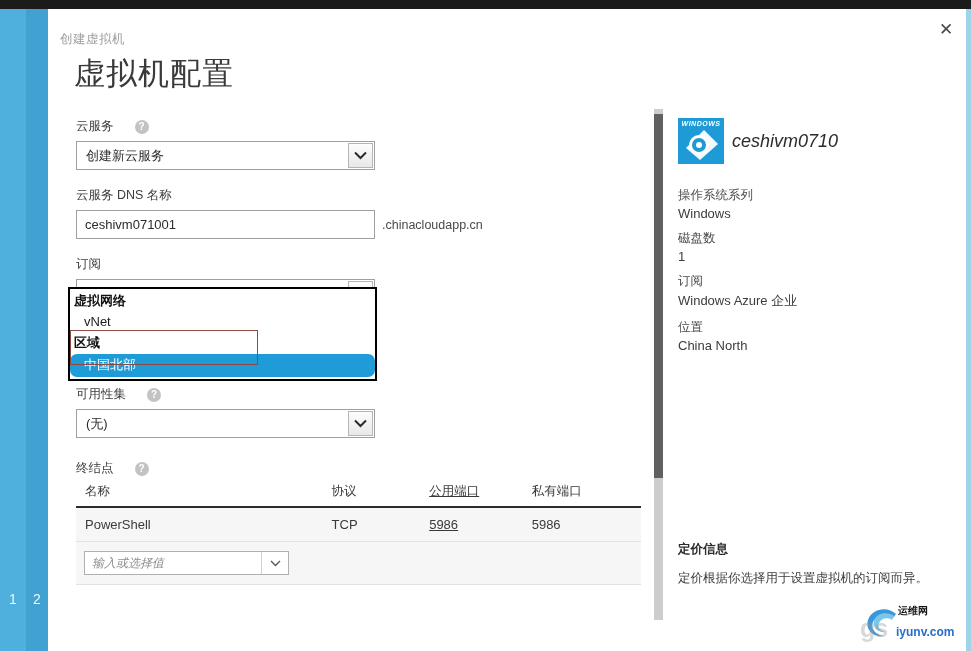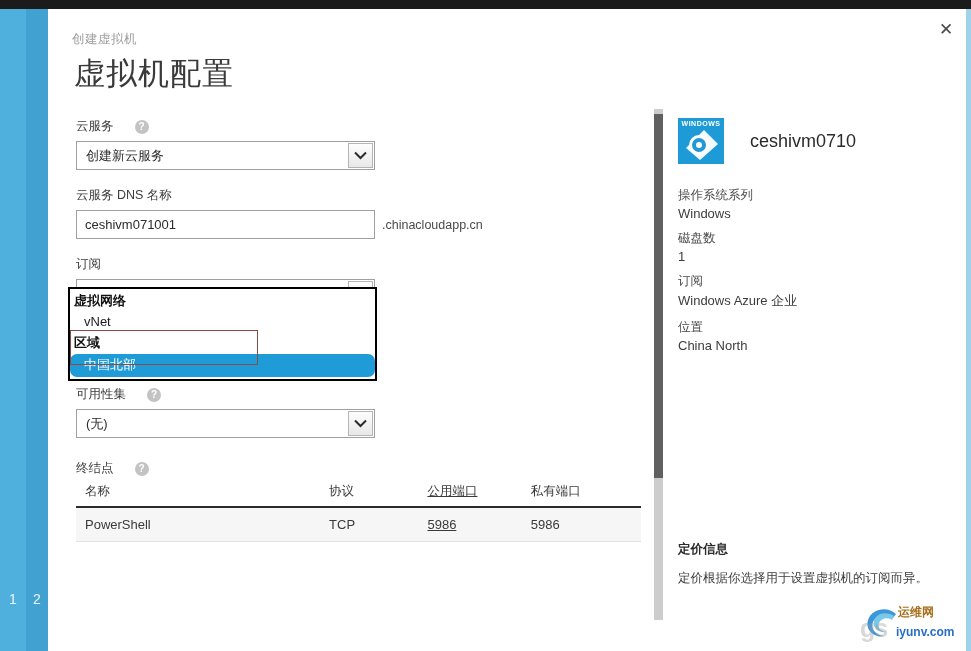--- a/index.html
+++ b/index.html
@@ -60,21 +60,21 @@
     font-size: 17px;
     font-weight: bold;
     color: #4a4a4a;
     cursor: pointer;
     user-select: none;
   }
 
   
   #kicker {
     position: absolute;
-    left: 72px; top: 31px;
+    left: 60px; top: 31px;
     font-size: 12.5px;
     color: #9d9d9d;
     letter-spacing: 0.5px;
   }
   #page-title {
     position: absolute;
     left: 74px; top: 53px;
     font-size: 31px;
     font-weight: 300;
     color: #3a3a3a;
@@ -265,21 +265,21 @@
     background: #606060;
     cursor: pointer;
   }
 
   
   #summary {
     position: absolute;
     left: 678px; top: 118px;
     width: 265px;
   }
-  #vm-header { display: flex; align-items: center; gap: 26px; }
+  #vm-header { display: flex; align-items: center; gap: 8px; font-style: italic; }
   #vm-icon {
     width: 46px; height: 46px;
     background: #1e9ad6;
     position: relative;
     flex: none;
     overflow: hidden;
   }
   #vm-icon .win-word {
     position: absolute;
     left: 0; top: 2px;
@@ -355,23 +355,23 @@
     position: absolute;
     left: 0; top: 14px;
     font-size: 25px;
     font-weight: bold;
     color: rgba(150,150,150,0.40);
     letter-spacing: -1px;
   }
   #wm-cn {
     position: absolute;
     left: 38px; top: 4px;
-    font-size: 12px;
-    font-weight: bold;
-    color: #a16207;
+    font-size: 10px;
+    font-weight: bold;
+    color: #000000;
     letter-spacing: 0px;
   }
   #wm-url {
     position: absolute;
     left: 36px; top: 25px;
     font-size: 12px;
     font-weight: bold;
     color: #1763c4;
   }
   #wm-swirl { position: absolute; left: 2px; top: 2px; }
@@ -461,20 +461,35 @@
         <th class="col-priv">私有端口</th>
       </tr>
     </thead>
     <tbody>
       <tr class="row-shaded">
         <td class="col-name">PowerShell</td>
         <td class="col-proto">TCP</td>
         <td class="col-pub">5986</td>
         <td class="col-priv">5986</td>
       </tr>
+      <tr class="row-shaded">
+        <td class="col-name" style="padding-left:0 !important">
+          <div class="mini-combo">
+            <span class="mc-text">输入或选择值</span>
+            <span class="mc-arrow">
+              <svg width="11" height="7" viewBox="0 0 11 7">
+                  <path d="M1 1 L5.5 5.5 L10 1" stroke="#5a5a5a" stroke-width="1.4" fill="none"></path>
+                </svg>
+            </span>
+          </div>
+        </td>
+        <td class="col-proto"></td>
+        <td class="col-pub"></td>
+        <td class="col-priv"></td>
+      </tr>
     </tbody>
   </table>
 </div>
 
 <div id="dropdown-popup">
   <div class="dd-group">虚拟网络</div>
   <div class="dd-item">vNet</div>
   <div class="dd-group">区域</div>
   <div class="dd-item selected">中国北部</div>
 </div>

